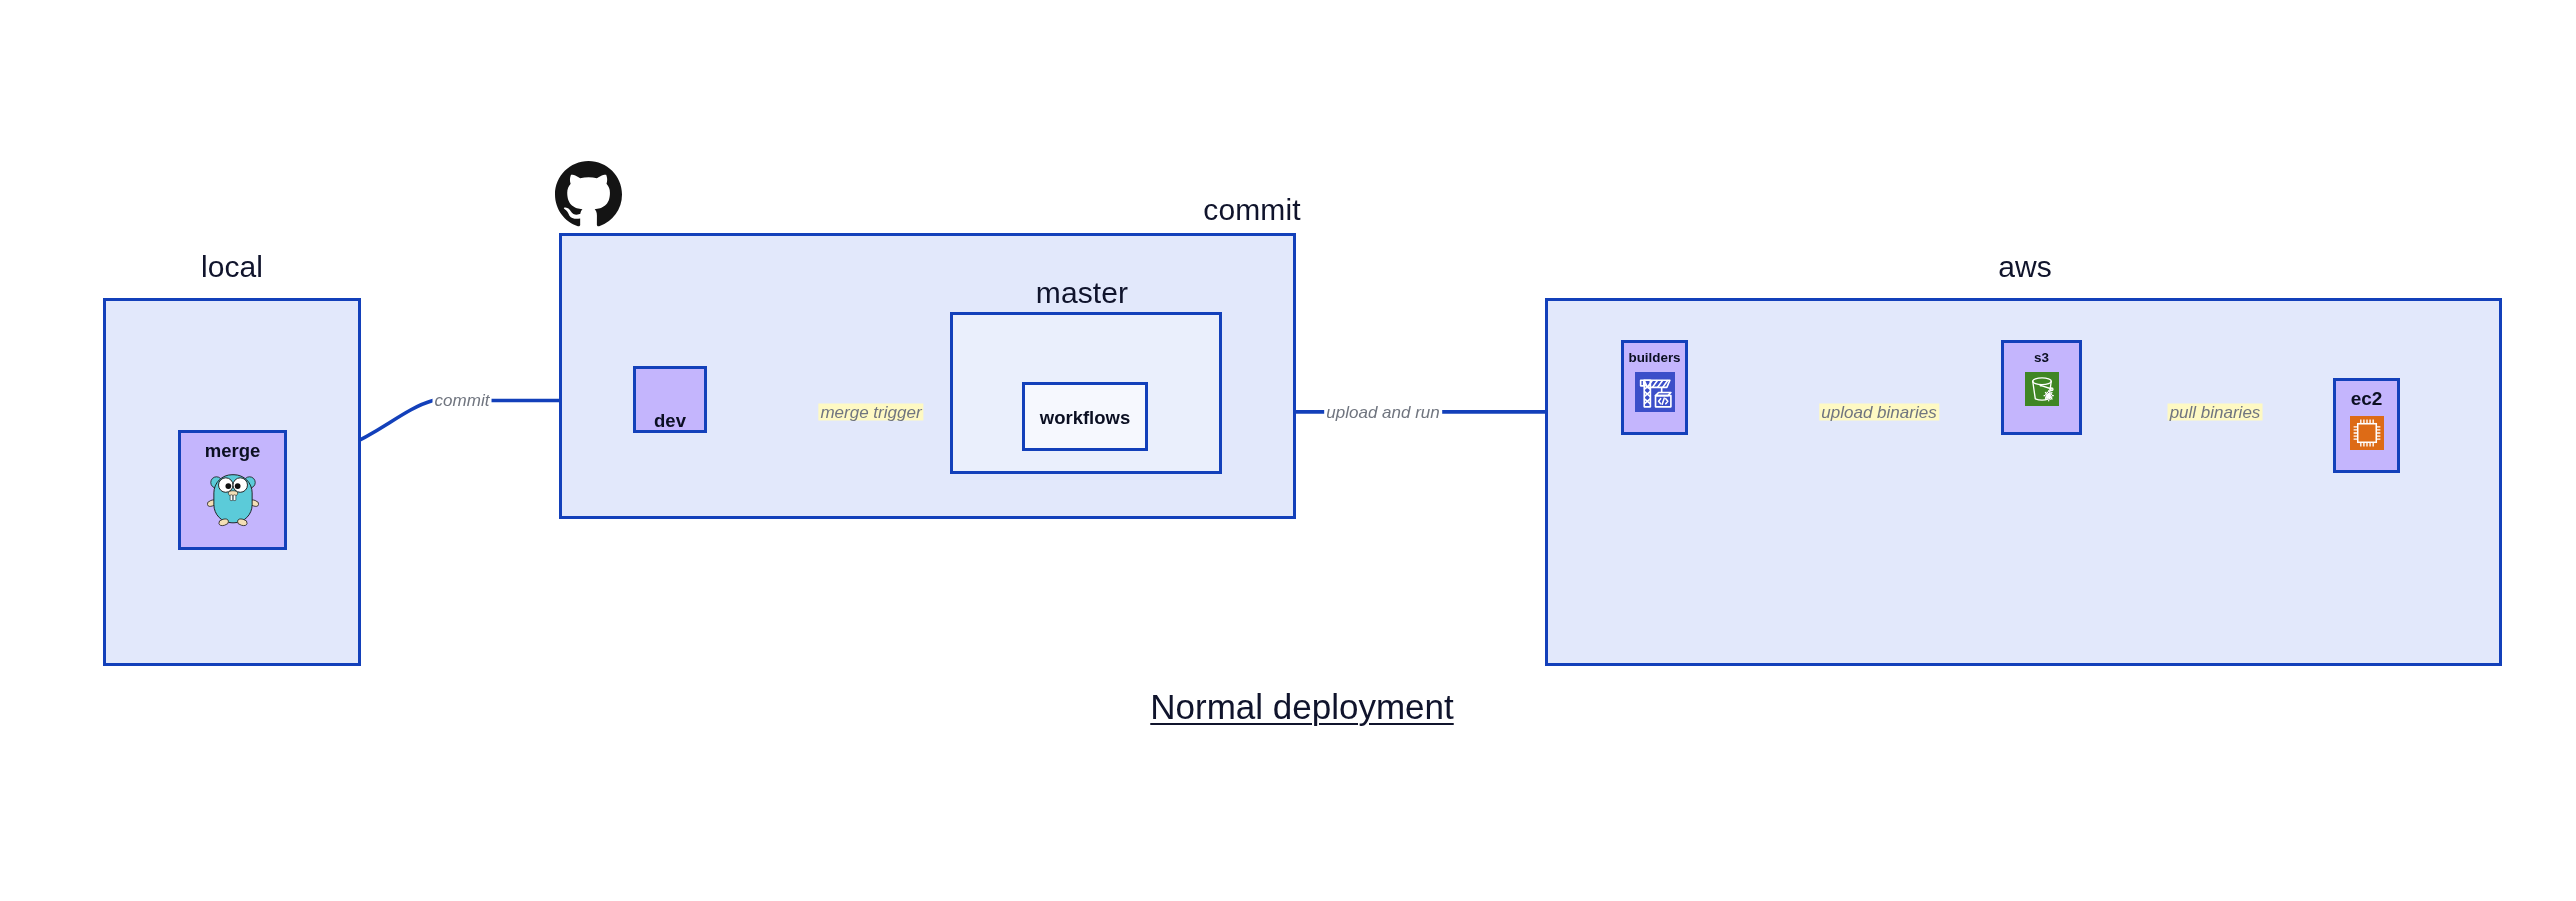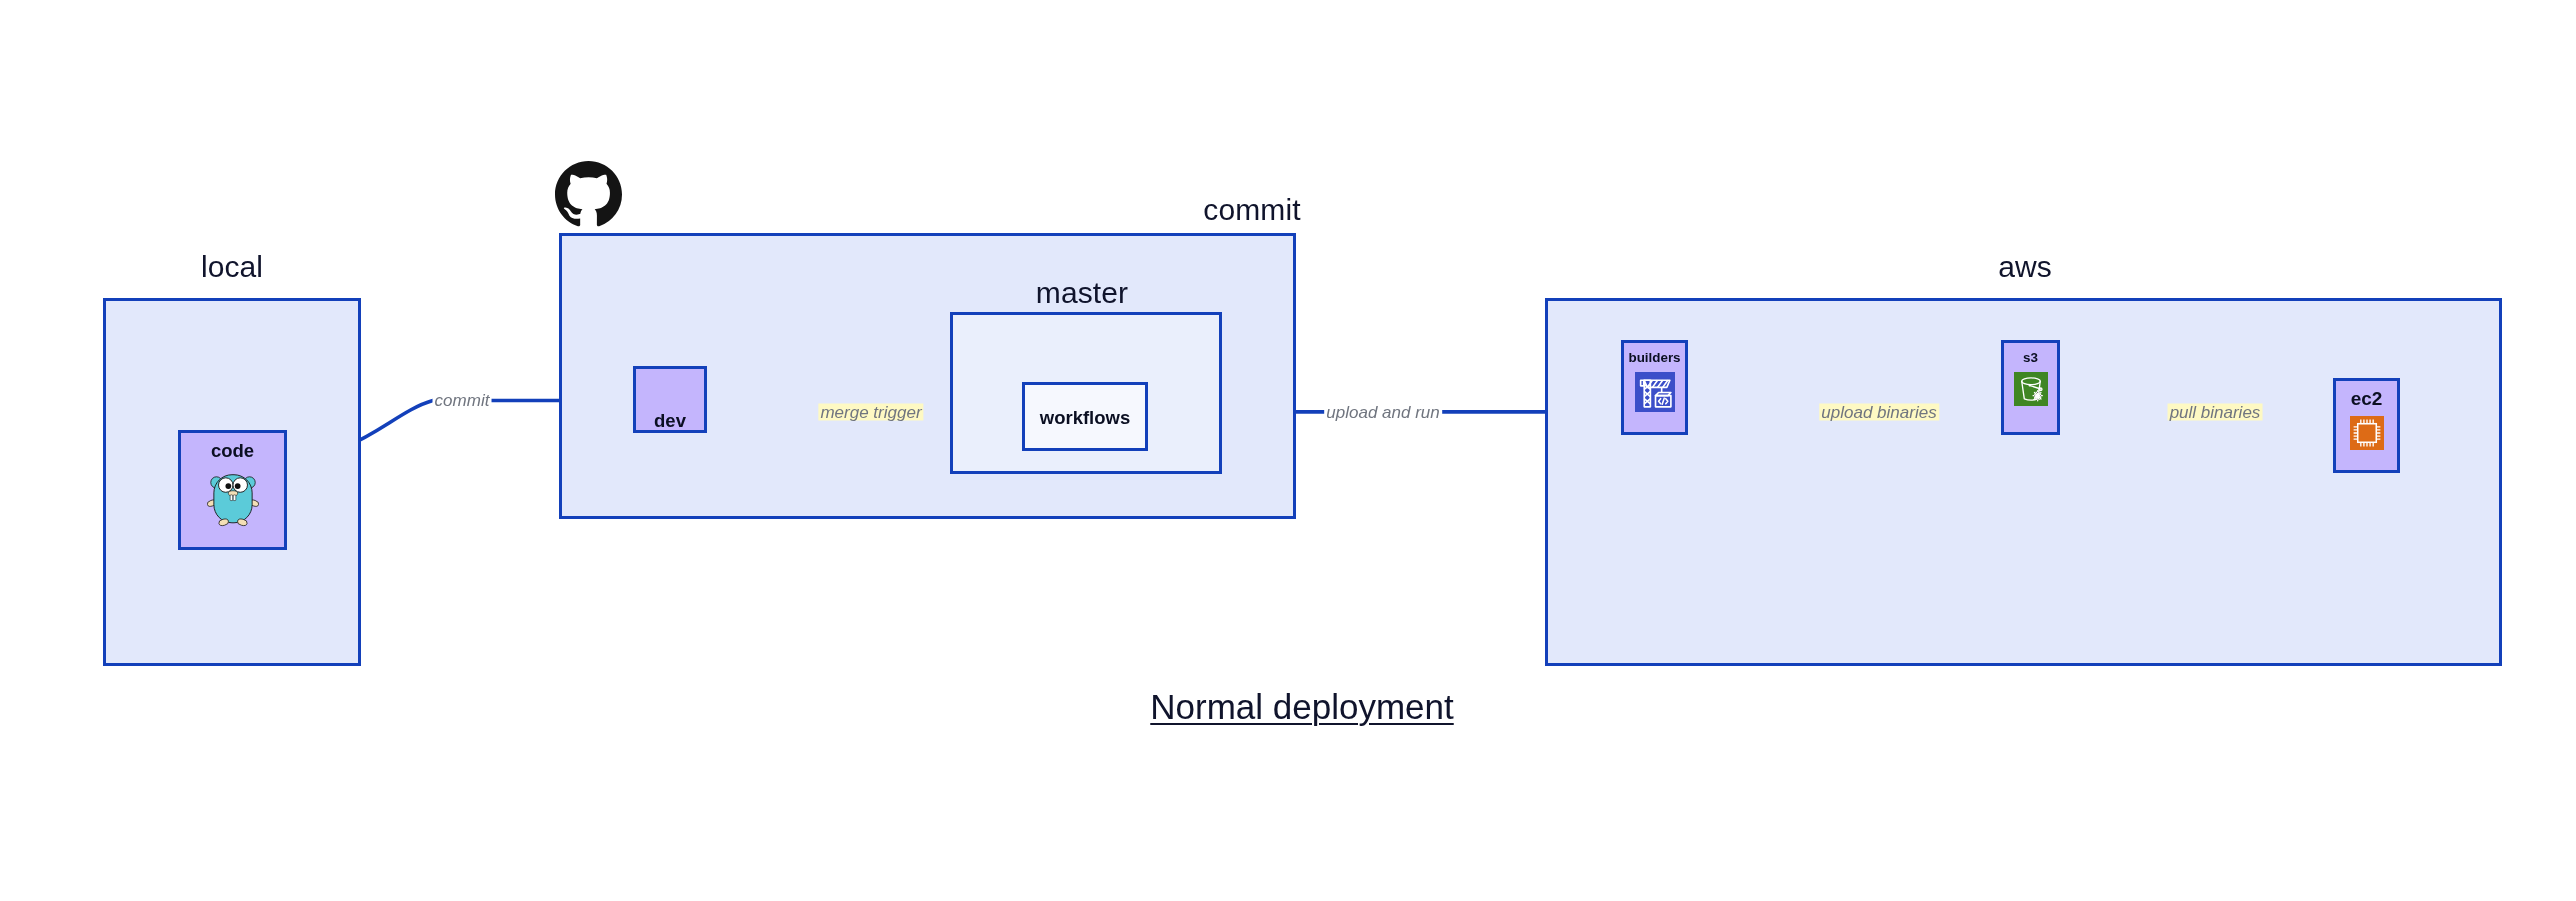--- a/index.html
+++ b/index.html
@@ -128,21 +128,21 @@
 
     <path d="M 3404,799 L 3875,799" fill="none" stroke="#1340ba" stroke-width="7" marker-end="url(#arrowhead)"></path>
 
     <path d="M 4075,777 C 4210,770 4290,800 4360,860 L 4520,1000" fill="none" stroke="#1340ba" stroke-width="7" marker-end="url(#arrowhead)"></path>
   </svg>
 
   <div class="group-label" style="left:103px; top:250px; width:258px;">local</div>
   <div class="group-box" style="left:103px; top:298px; width:258px; height:368px;"></div>
 
   <div class="node-box" style="left:178px; top:430px; width:109px; height:120px;">
-    <span class="node-label">code</span>
+    <span class="node-label">merge</span>
     <span class="node-icon">
       <svg width="52" height="61" viewBox="0 0 100 118" xmlns="http://www.w3.org/2000/svg">
 
         <ellipse cx="18" cy="28" rx="11" ry="11" fill="#5bcbd9" stroke="#1a1a1a" stroke-width="1.6"></ellipse>
         <ellipse cx="82" cy="28" rx="11" ry="11" fill="#5bcbd9" stroke="#1a1a1a" stroke-width="1.6"></ellipse>
 
         <ellipse cx="9" cy="68" rx="9" ry="5.5" fill="#f4dfb6" stroke="#1a1a1a" stroke-width="1.4" transform="rotate(-20 9 68)"></ellipse>
         <ellipse cx="91" cy="68" rx="9" ry="5.5" fill="#f4dfb6" stroke="#1a1a1a" stroke-width="1.4" transform="rotate(20 91 68)"></ellipse>
 
         <rect x="13" y="13" width="74" height="93" rx="35" ry="35" fill="#5bcbd9" stroke="#1a1a1a" stroke-width="1.8"></rect>
@@ -212,21 +212,21 @@
         </g>
         <g fill="none" stroke="#ffffff" stroke-width="3" stroke-linecap="round" stroke-linejoin="round">
           <path d="M50 52 L46 57 L50 62"></path>
           <path d="M60 52 L64 57 L60 62"></path>
           <path d="M57 51 L53 63"></path>
         </g>
       </svg>
     </span>
   </div>
 
-  <div class="node-box" style="left:2001px; top:340px; width:59px; height:95px;">
+  <div class="node-box" style="left:2001px; top:340px; width:81px; height:95px;">
     <span class="node-label" style="font-size:13.4px;">s3</span>
     <span class="node-icon">
       <svg width="34" height="34" viewBox="0 0 66 66" xmlns="http://www.w3.org/2000/svg">
         <rect x="0" y="0" width="66" height="66" fill="#3f8624"></rect>
         <g fill="none" stroke="#ffffff" stroke-width="2.6" stroke-linecap="round" stroke-linejoin="round">
 
           <path d="M15 18 L20 52 Q33 57 46 52 L51 18"></path>
 
           <ellipse cx="33" cy="18" rx="18" ry="6.5"></ellipse>
 

